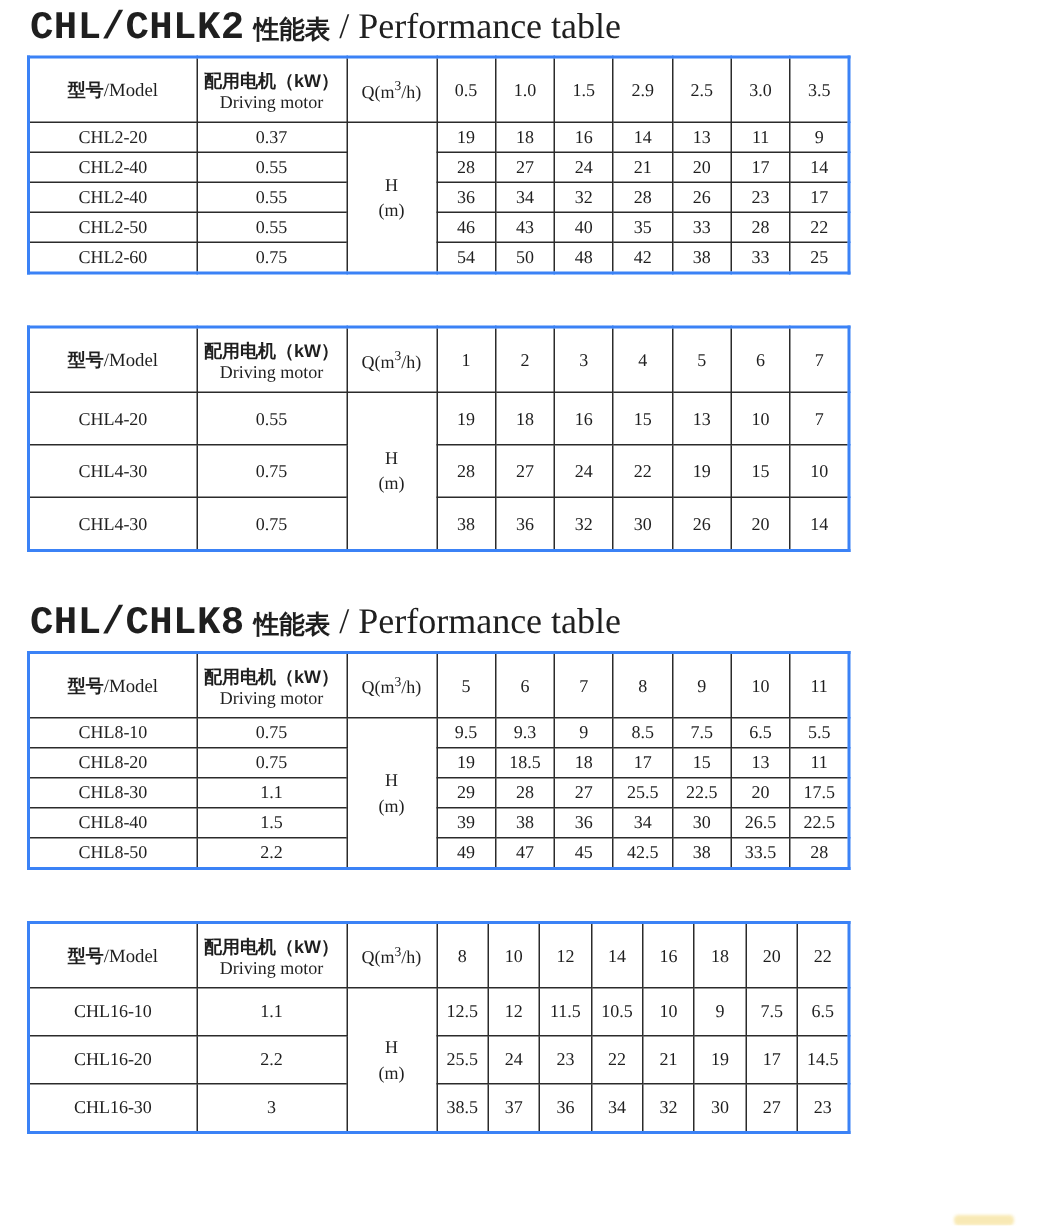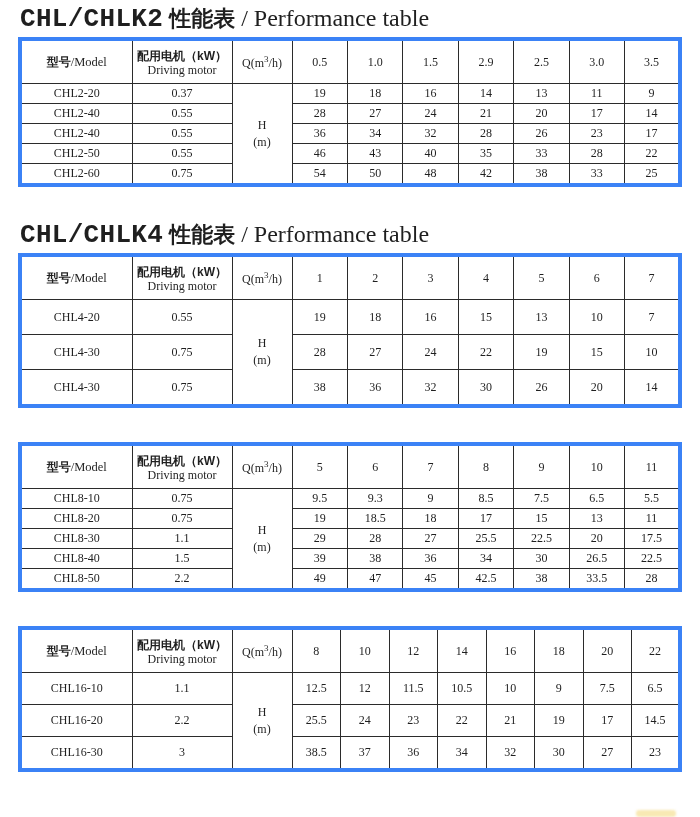--- a/index.html
+++ b/index.html
@@ -34,32 +34,32 @@
     white-space: nowrap;
   }
   .perf-title .t-code {
     font-weight: bold;
     font-size: 26px;
     letter-spacing: 0.3px;
     font-family: Liberation Mono, monospace;
   }
   .perf-title .t-cn {
     font-weight: bold;
-    font-size: 22px;
+    font-size: 17px;
     font-family: "Liberation Sans", "DejaVu Sans", sans-serif;
   }
   .perf-title .t-en {
     font-size: 24px;
     font-family: "Liberation Serif", serif;
   }
   table.perf-table {
     border-collapse: collapse;
     table-layout: fixed;
-    width: 664px;
-    border: 4px solid #3b82f6;
+    width: 549px;
+    border: 2px solid #3b82f6;
     background: #ffffff;
   }
   .perf-table th, .perf-table td {
     border: 1px solid #2b2b2b;
     text-align: center;
     vertical-align: middle;
     padding: 0;
     font-size: 12px;
     font-weight: normal;
     color: #1f1f1f;
@@ -188,25 +188,20 @@
             <td>42</td>
             <td>38</td>
             <td>33</td>
             <td>25</td>
           </tr>
         </tbody>
       </table>
   </section>
 
   <section class="sec">
-    <h2 class="perf-title">
-      <span class="t-code">CHL/CHLK4</span>
-      <span class="t-cn">性能表</span>
-      <span class="t-en">/ Performance table</span>
-    </h2>
     <table class="perf-table tall">
         <colgroup>
           <col style="width: 112px;">
           <col style="width: 100px;">
           <col style="width: 60px;">
           <col>
           <col>
           <col>
           <col>
           <col>
@@ -263,20 +258,25 @@
             <td>30</td>
             <td>26</td>
             <td>20</td>
             <td>14</td>
           </tr>
         </tbody>
       </table>
   </section>
 
   <section class="sec">
+    <h2 class="perf-title">
+      <span class="t-code">CHL/CHLK8</span>
+      <span class="t-cn">性能表</span>
+      <span class="t-en">/ Performance table</span>
+    </h2>
     <table class="perf-table compact">
         <colgroup>
           <col style="width: 112px;">
           <col style="width: 100px;">
           <col style="width: 60px;">
           <col>
           <col>
           <col>
           <col>
           <col>

